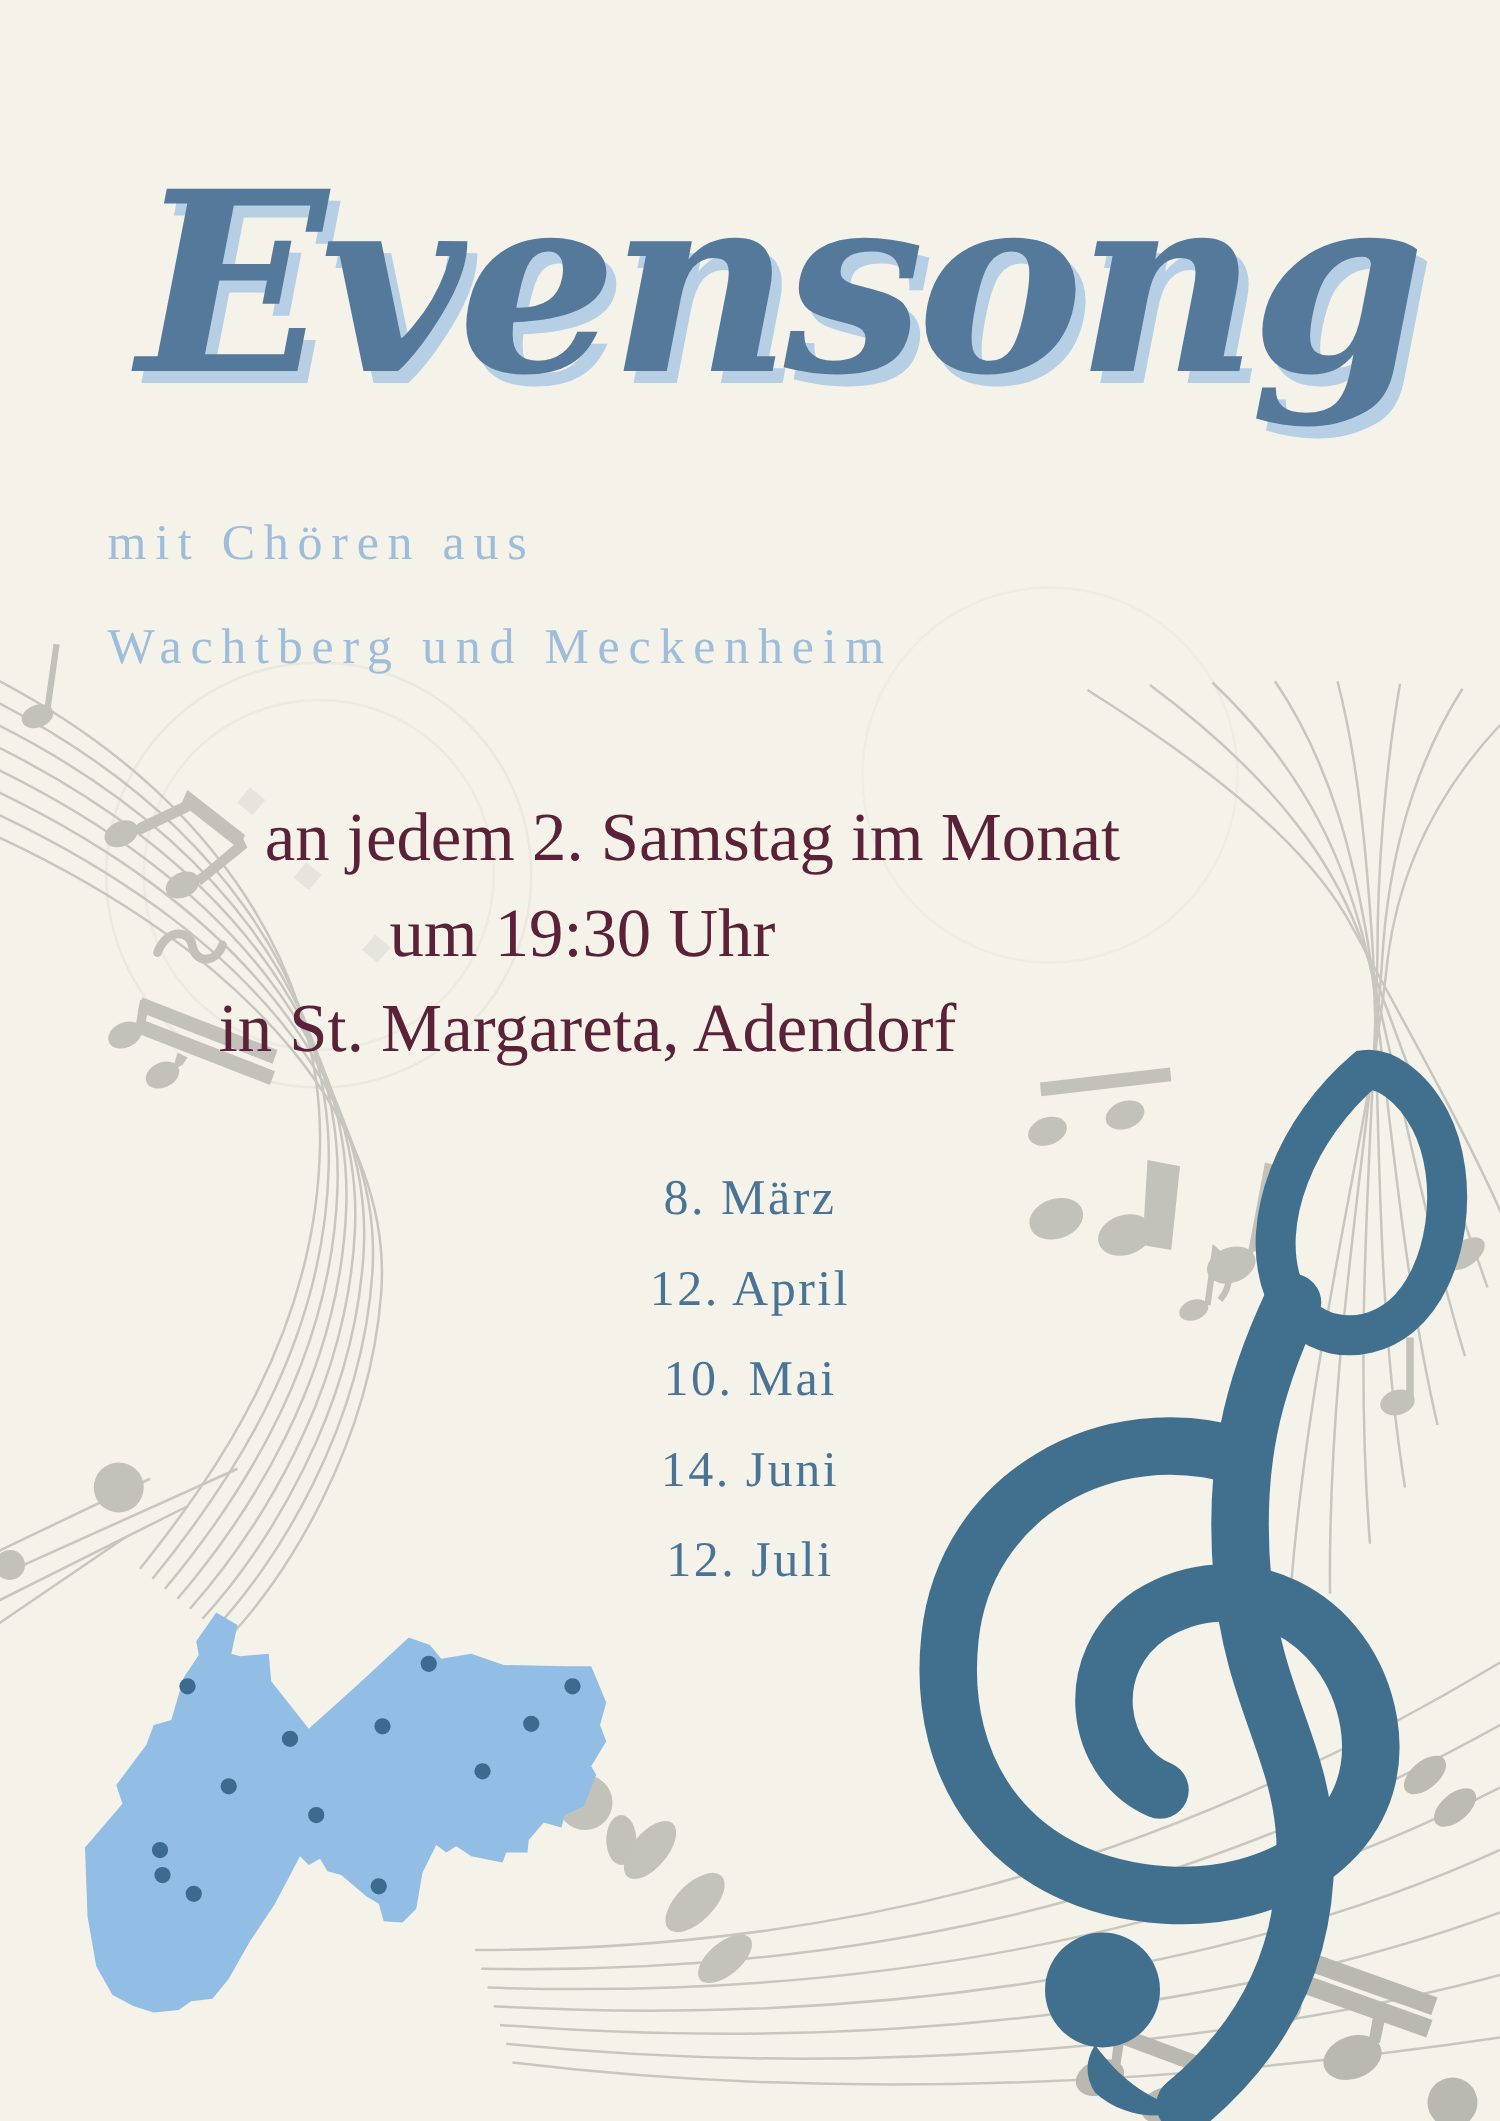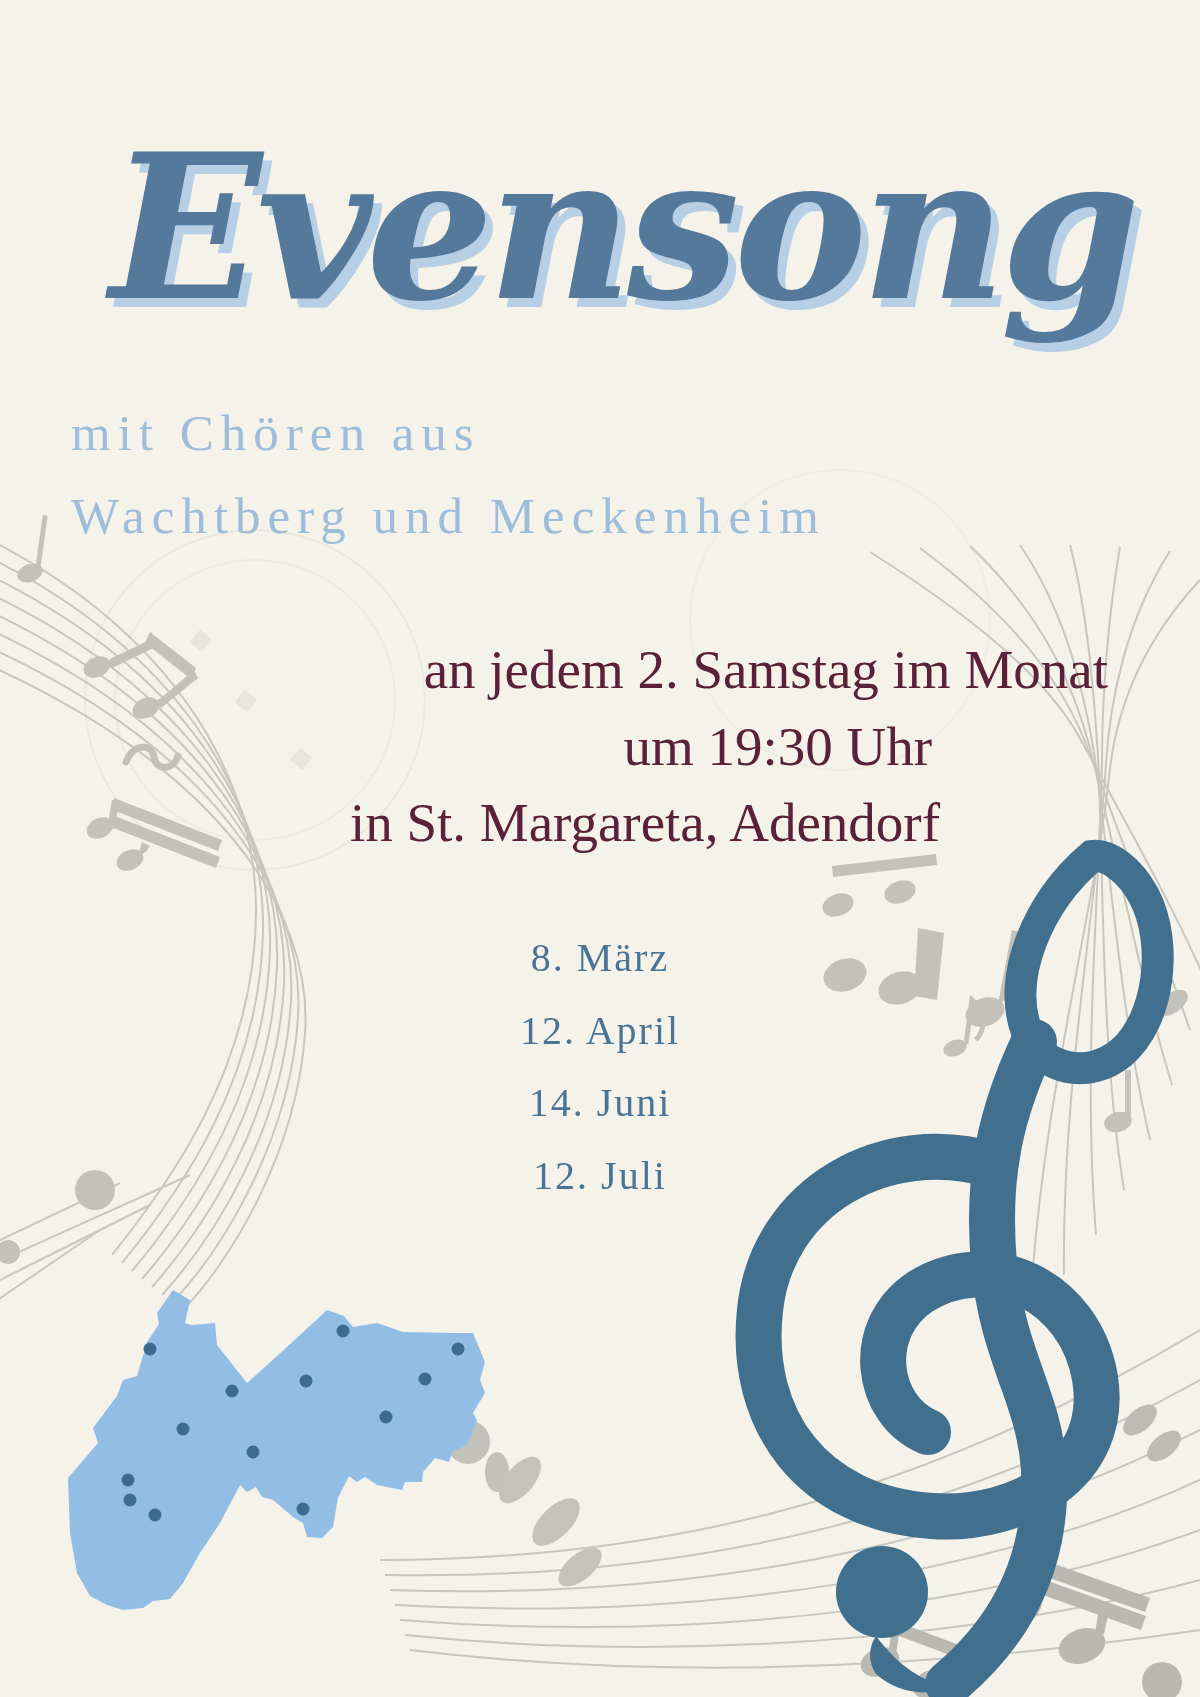--- a/index.html
+++ b/index.html
@@ -22,31 +22,31 @@
     font-size:200px;
     line-height:1;
     letter-spacing:-6px;
     color:#54799b;
     text-shadow:8px 9px 0 #b6cfe5;
     white-space:nowrap;
     text-align:center;
   }
   .subtitle{
     position:absolute;
-    left:71px;top:392px;
-    font-size:51px;
+    left:86px;top:392px;
+    font-size:40px;
     line-height:83px;
     letter-spacing:7px;
     color:#9dbdda;
     white-space:nowrap;
   }
   .sched-line{
     position:absolute;
     left:0;
-    text-align:right;
+    text-align:center;
     font-size:55px;
     color:#5a2139;
     white-space:nowrap;
   }
   .sched1{top:638px;width:1108px;}
   .sched2{top:715px;width:932px;font-family:Liberation Serif, serif;}
   .sched3{top:791px;width:940px;}
   .dates{
     position:absolute;
     left:0;top:922px;width:1200px;
@@ -243,20 +243,21 @@
       <div>Wachtberg und Meckenheim</div>
     </div>
 
     <div class="sched-line sched1">an jedem 2. Samstag im Monat</div>
     <div class="sched-line sched2">um 19:30 Uhr</div>
     <div class="sched-line sched3">in St. Margareta, Adendorf</div>
 
     <div class="dates">
       <div>8. März</div>
       <div>12. April</div>
+      <div>10. Mai</div>
       <div>14. Juni</div>
       <div>12. Juli</div>
     </div>
 
     <div class="footer">
     </div>
   </div>
 
 </div>
 

